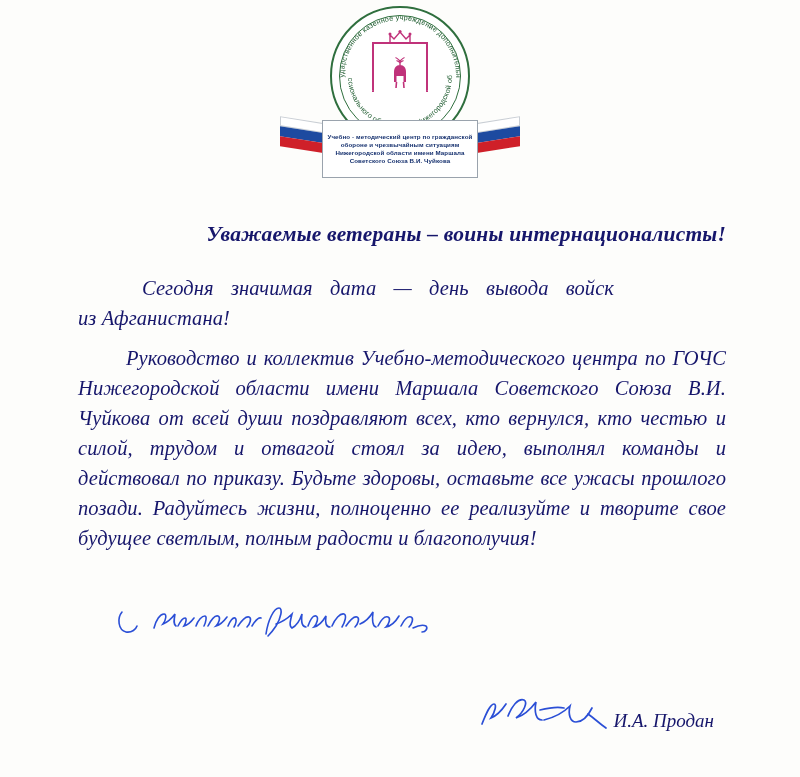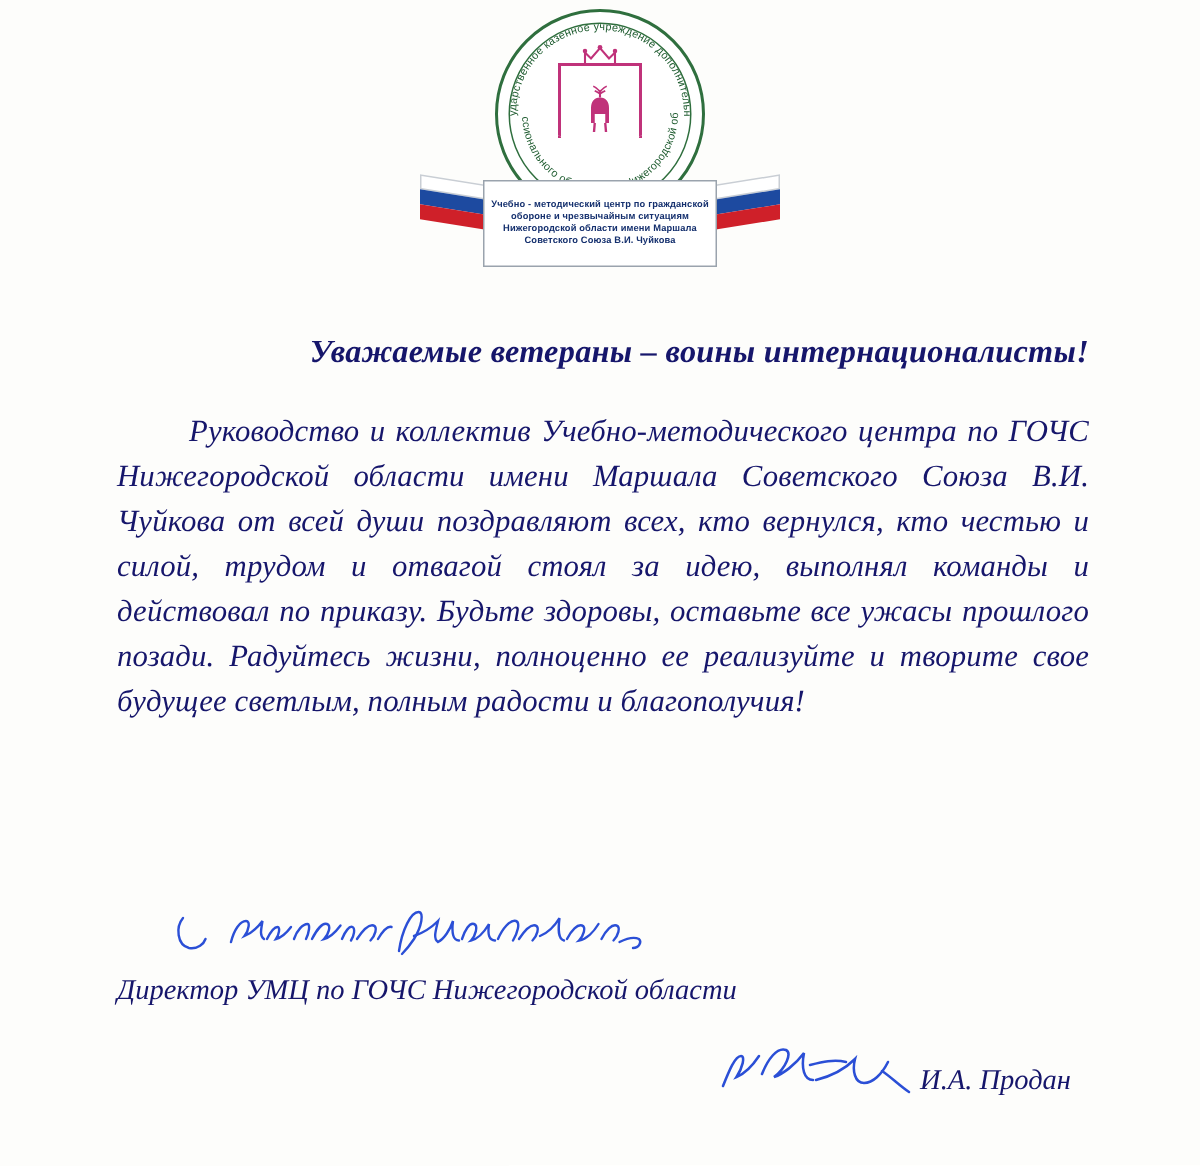--- a/index.html
+++ b/index.html
@@ -313,20 +313,21 @@
           <span>Учебно - методический центр по гражданской обороне и чрезвычайным ситуациям Нижегородской области имени Маршала Советского Союза В.И. Чуйкова</span>
         </div>
       </div>
 
     </div>
   </div>
 
   <div class="letter">
     <div class="greeting">Уважаемые ветераны – воины интернационалисты!</div>
 
+    <p class="para lead"><span>Сегодня значимая дата — день вывода войск</span><br><span class="tail">из Афганистана!</span></p>
 
     <p class="para body">Руководство и коллектив Учебно-методического центра по ГОЧС Нижегородской области имени Маршала Советского Союза В.И. Чуйкова от всей души поздравляют всех, кто вернулся, кто честью и силой, трудом и отвагой стоял за идею, выполнял команды и действовал по приказу. Будьте здоровы, оставьте все ужасы прошлого позади. Радуйтесь жизни, полноценно ее реализуйте и творите свое будущее светлым, полным радости и благополучия!</p>
   </div>
 
   <div class="sign-area">
 
     <div class="handwriting">
       <svg viewBox="0 0 330 42" width="330" height="42">
         <g fill="none" stroke="#2b4fd6" stroke-width="1.6" stroke-linecap="round">
           <path d="M6 10 C1 16 2 28 10 30 C16 31 20 27 21 24"></path>
@@ -344,21 +345,20 @@
           <path d="M230 24 C234 18 238 14 241 15 C244 16 242 22 239 25"></path>
           <path d="M244 22 C249 20 254 15 257 10 C256 18 256 24 260 25"></path>
           <path d="M262 24 C265 18 269 14 272 15 C275 16 273 22 270 25 C275 24 280 19 283 14"></path>
           <path d="M285 24 C288 18 292 14 295 15 C298 16 296 22 293 25"></path>
           <path d="M297 26 C301 24 306 22 310 24 C312 26 310 30 306 30"></path>
         </g>
       </svg>
     </div>
 
     <div class="sign-lines">
-      <div class="sign-line">Директор УМЦ по ГОЧС Нижегородской области</div>
     </div>
 
     <div class="sign-scribble">
       <svg viewBox="0 0 150 40" width="150" height="40">
         <g fill="none" stroke="#2b4fd6" stroke-width="1.7" stroke-linecap="round">
           <path d="M4 30 C8 20 12 10 16 10 C19 10 17 18 13 24 C18 22 24 16 28 10"></path>
           <path d="M30 22 C34 12 40 4 46 6 C50 8 46 18 38 24 C44 22 52 16 58 8 C56 18 58 26 64 26"></path>
           <path d="M62 16 C70 14 78 12 86 14"></path>
           <path d="M66 26 C74 24 84 20 92 12 C90 20 92 28 98 28 C104 28 110 22 114 14"></path>
           <path d="M110 20 C116 24 122 30 128 34"></path>

